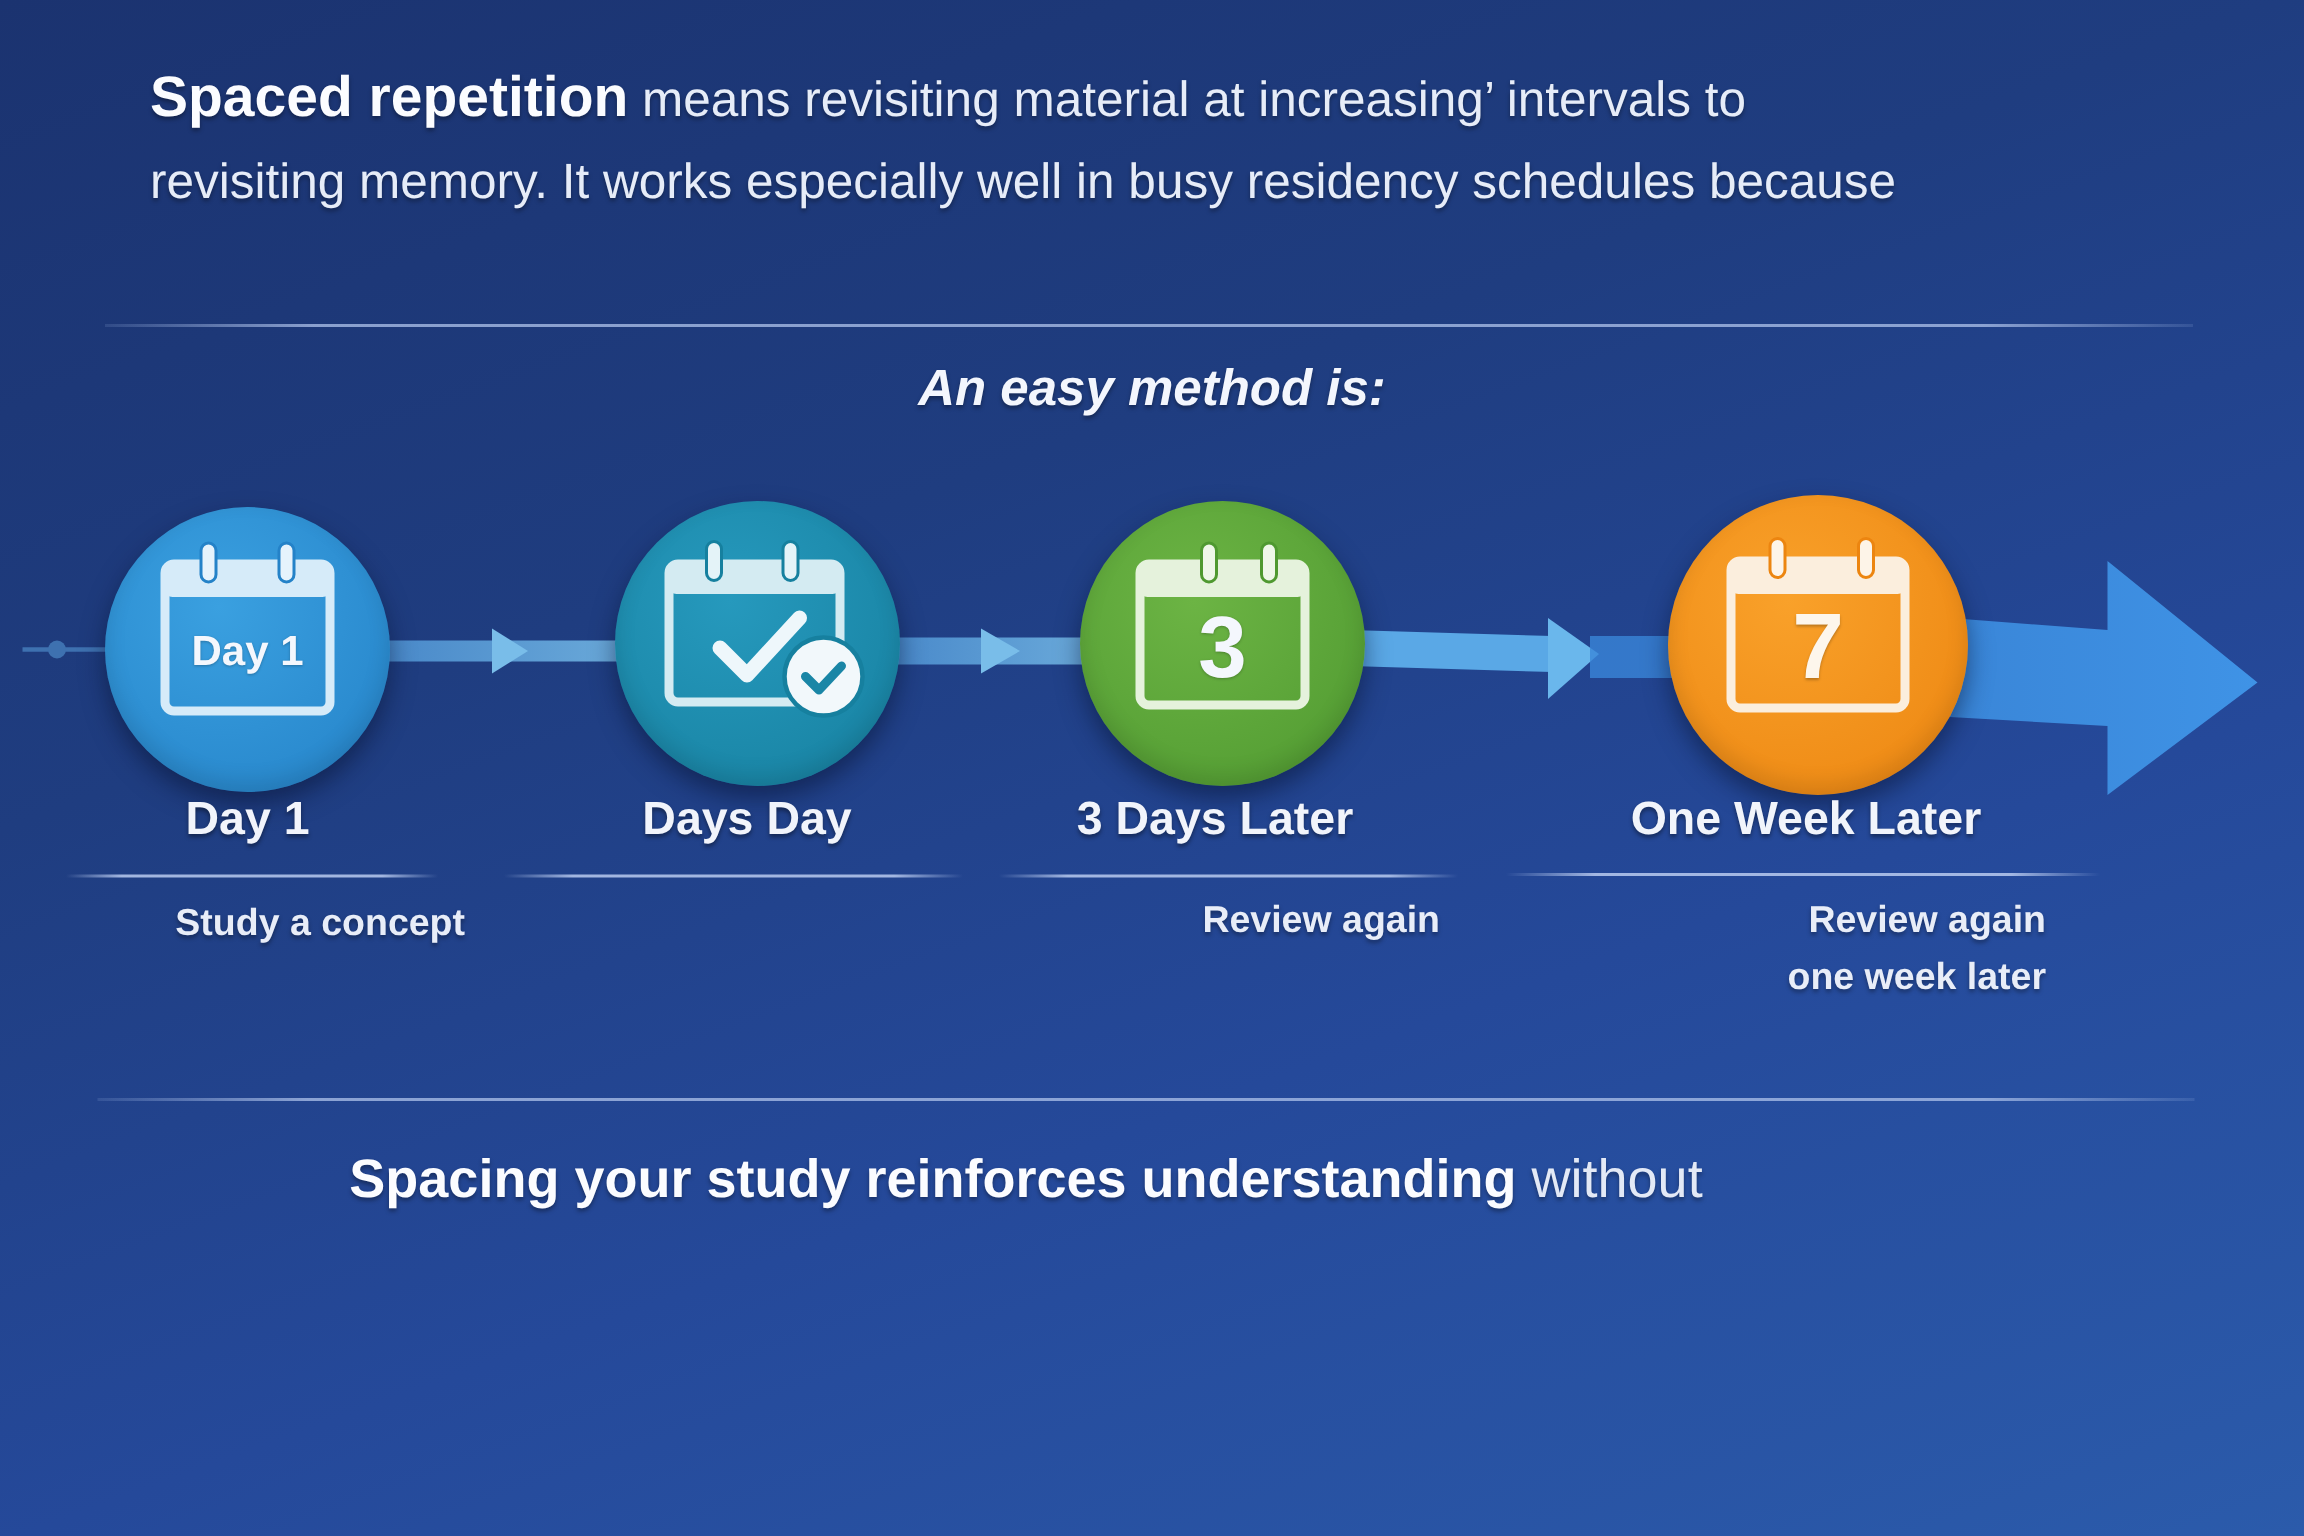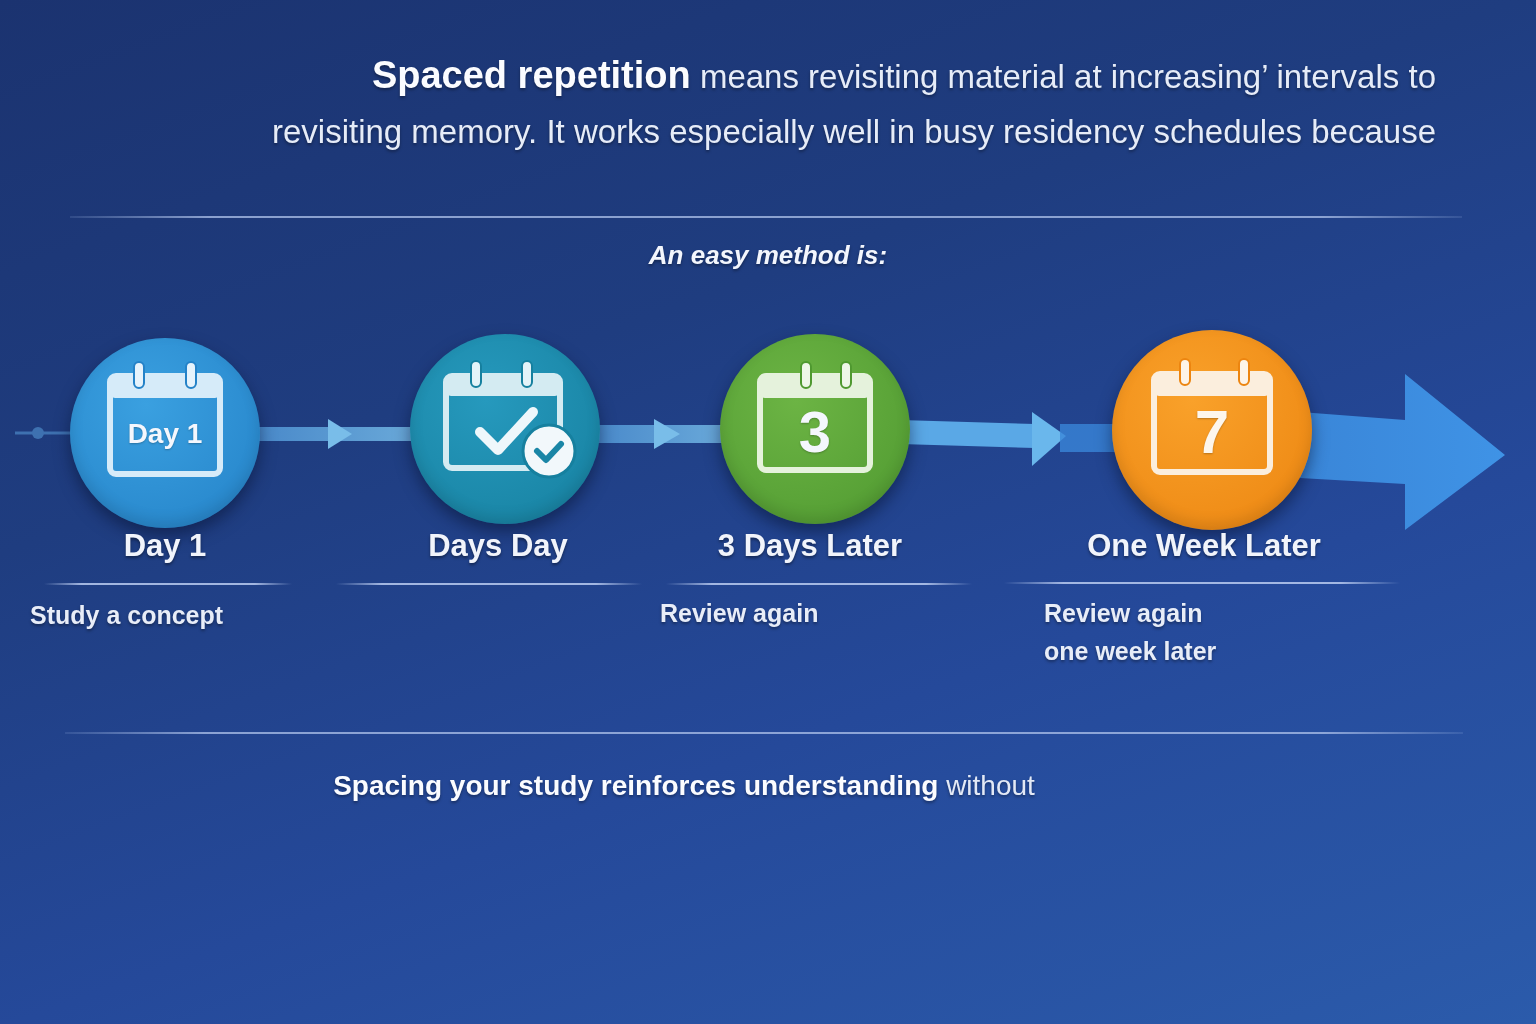--- a/index.html
+++ b/index.html
@@ -4,34 +4,33 @@
 <style>
   html, body { margin: 0; padding: 0; }
   body {
     width: 1536px; height: 1024px; overflow: hidden; position: relative;
     background: linear-gradient(160deg, #1b3370 0%, #1f3d80 35%, #25499a 65%, #2b5bab 100%);
     font-family: "Liberation Sans", "DejaVu Sans", sans-serif;
     color: #eef2fb;
   }
   .intro {
     position: absolute; left: 100px; top: 38px; width: 1336px;
-    text-align: right; font-size: 33px; line-height: 55px; color: #e6ecf8;
+    text-align: left; font-size: 33px; line-height: 55px; color: #e6ecf8;
     text-shadow: 0 2px 3px rgba(0,0,0,0.35);
-    margin-top: 10px;
   }
   .intro .line { display: block; white-space: nowrap; }
   .intro b { color: #fbfcff; font-weight: bold; }
   .intro .lead { font-size: 38px; }
   .divider {
     position: absolute; height: 2px;
     background: linear-gradient(90deg, rgba(160,185,230,0.15), rgba(175,195,235,0.75) 10%, rgba(175,195,235,0.75) 90%, rgba(160,185,230,0.15));
   }
   .method-heading {
     position: absolute; left: 0; width: 1536px; top: 240px; text-align: center;
-    font-size: 26px; font-style: italic; font-weight: bold; color: #f3f6fd;
+    font-size: 34px; font-style: italic; font-weight: bold; color: #f3f6fd;
     text-shadow: 0 2px 3px rgba(0,0,0,0.35);
   }
   .timeline { position: absolute; left: 0; top: 0; width: 1536px; height: 1024px; pointer-events: none; }
   .timeline svg { position: absolute; left: 0; top: 0; }
   .step-icon {
     position: absolute; width: 190px; height: 190px; border-radius: 50%;
     box-shadow: 0 8px 16px rgba(5,15,45,0.5), inset 0 -6px 14px rgba(0,0,0,0.12);
   }
   .step-icon svg { position: absolute; left: 0; top: 0; }
   .cal-text {
@@ -40,26 +39,26 @@
   }
   .step-label {
     position: absolute; text-align: center; font-weight: bold; font-size: 31px; color: #f1f4fb;
     text-shadow: 0 2px 3px rgba(0,0,0,0.4);
   }
   .step-rule {
     position: absolute; height: 2px;
     background: linear-gradient(90deg, rgba(170,190,230,0), rgba(185,203,240,0.85) 15%, rgba(185,203,240,0.85) 85%, rgba(170,190,230,0));
   }
   .step-desc {
-    position: absolute; text-align: left; font-size: 25px; line-height: 38px; color: #e8edf8;
+    position: absolute; text-align: right; font-size: 25px; line-height: 38px; color: #e8edf8;
     font-weight: bold; text-shadow: 0 2px 3px rgba(0,0,0,0.35);
   }
   .summary {
     position: absolute; left: 0; width: 1368px; top: 762px; text-align: center;
-    font-size: 28px; line-height: 48px; color: #e3e9f6; text-shadow: 0 2px 3px rgba(0,0,0,0.35);
+    font-size: 36px; line-height: 48px; color: #e3e9f6; text-shadow: 0 2px 3px rgba(0,0,0,0.35);
   }
   .summary .line { display: block; }
   .summary b { color: #fbfcff; }
 </style>
 </head>
 <body>
 
 <div class="intro">
   <span class="line"><b class="lead">Spaced repetition</b><span> means revisiting material at increasing’ intervals to</span></span>
   <span class="line">revisiting memory. It works especially well in busy residency schedules because</span>

